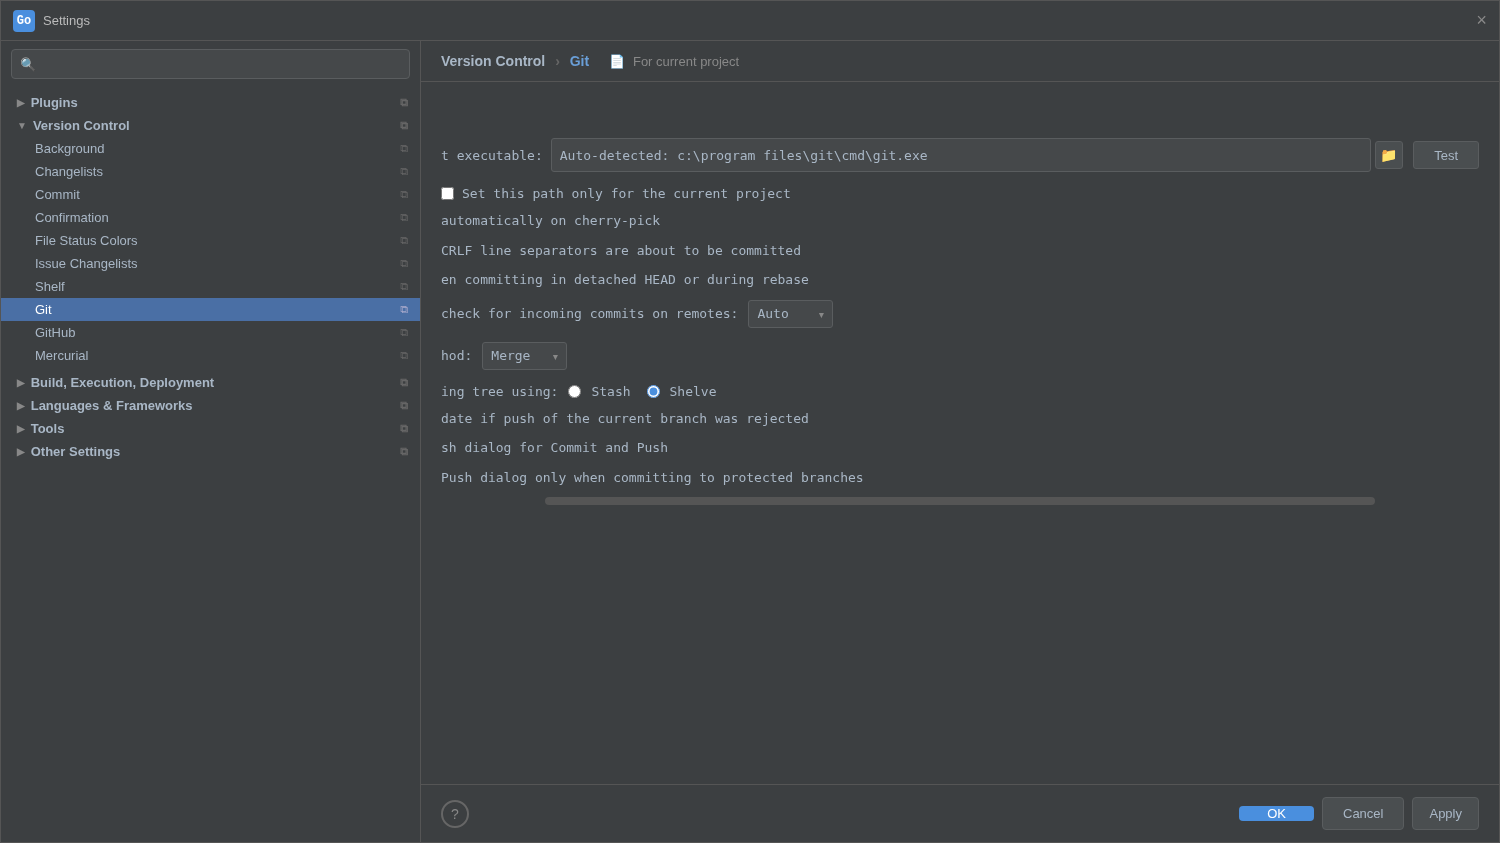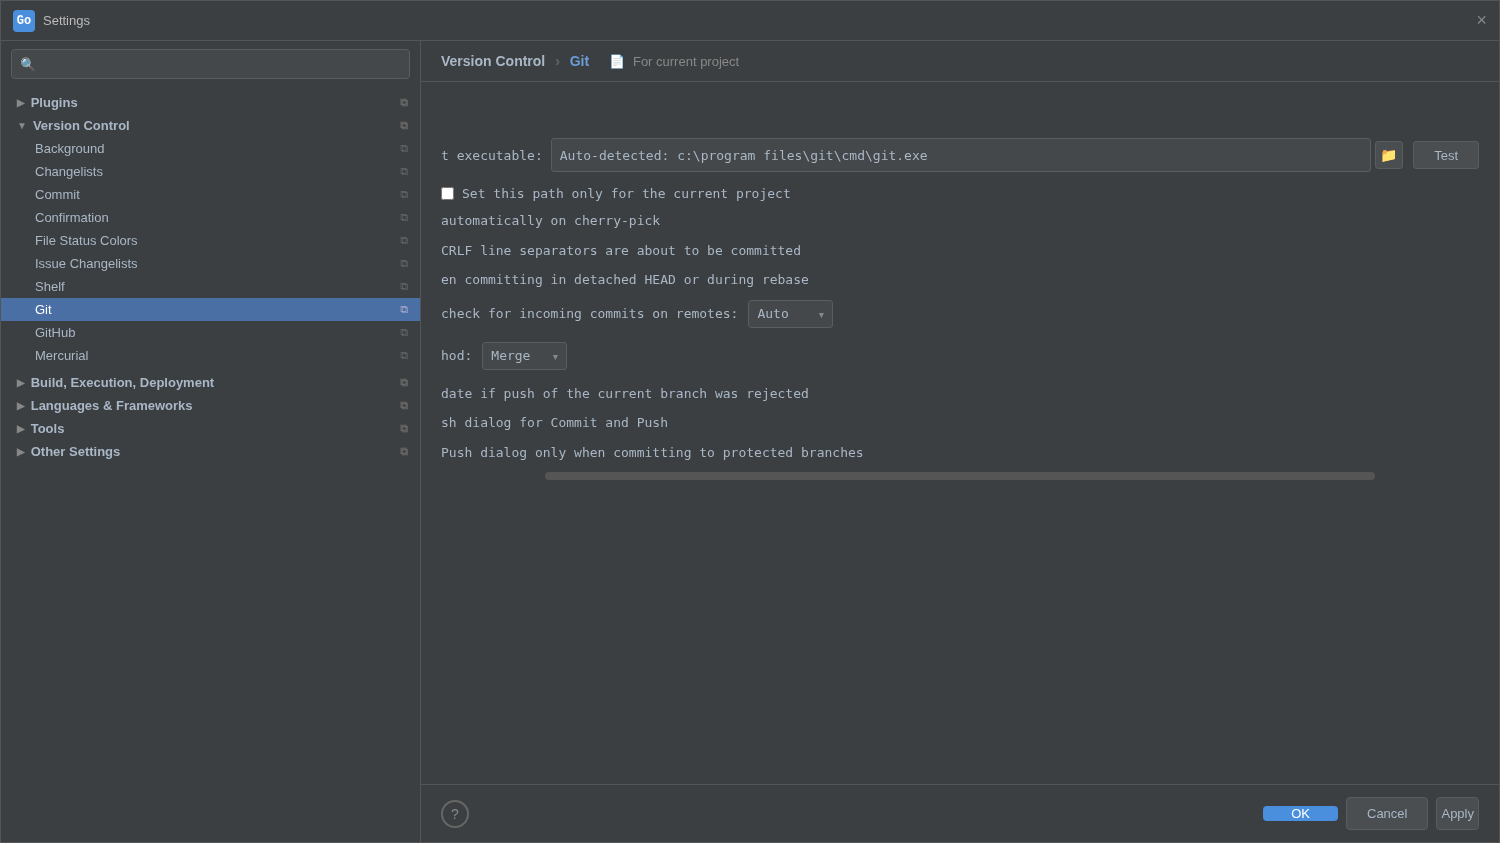--- a/index.html
+++ b/index.html
@@ -318,21 +318,21 @@
       color: #a9b7c6;
       font-size: 13px;
       font-family: Arial, sans-serif;
       cursor: pointer;
       margin-right: 8px;
     }
     .btn-apply {
       background: #4a4e50;
       border: 1px solid #5a5d5f;
       border-radius: 4px;
-      padding: 8px 4px;
+      padding: 8px 16px;
       color: #a9b7c6;
       font-size: 13px;
       font-family: Arial, sans-serif;
       cursor: pointer;
     }
     .scrollbar-track {
       height: 8px;
       background: #555;
       border-radius: 4px;
       width: 80%;
@@ -503,20 +503,33 @@
         <div class="dropdown-row">
           <label>hod:</label>
           <div class="select-wrapper">
             <select class="dropdown-select">
               <option>Merge</option>
               <option>Rebase</option>
             </select>
           </div>
         </div>
 
+        <div class="radio-row">
+          <span style="margin-right:10px;">ing tree using:</span>
+          <div class="radio-group">
+            <label style="display:flex;align-items:center;gap:4px;">
+              <input type="radio" name="stash" style="">
+              <span>Stash</span>
+            </label>
+            <label style="display:flex;align-items:center;gap:4px;">
+              <input type="radio" name="stash" checked="" style="">
+              <span>Shelve</span>
+            </label>
+          </div>
+        </div>
 
         <div class="section-text">
           <span>date if push of the current branch was rejected</span>
         </div>
         <div class="section-text">
           <span>sh dialog for Commit and Push</span>
         </div>
         <div class="section-text">
           <span>Push dialog only when committing to protected branches</span>
         </div>

